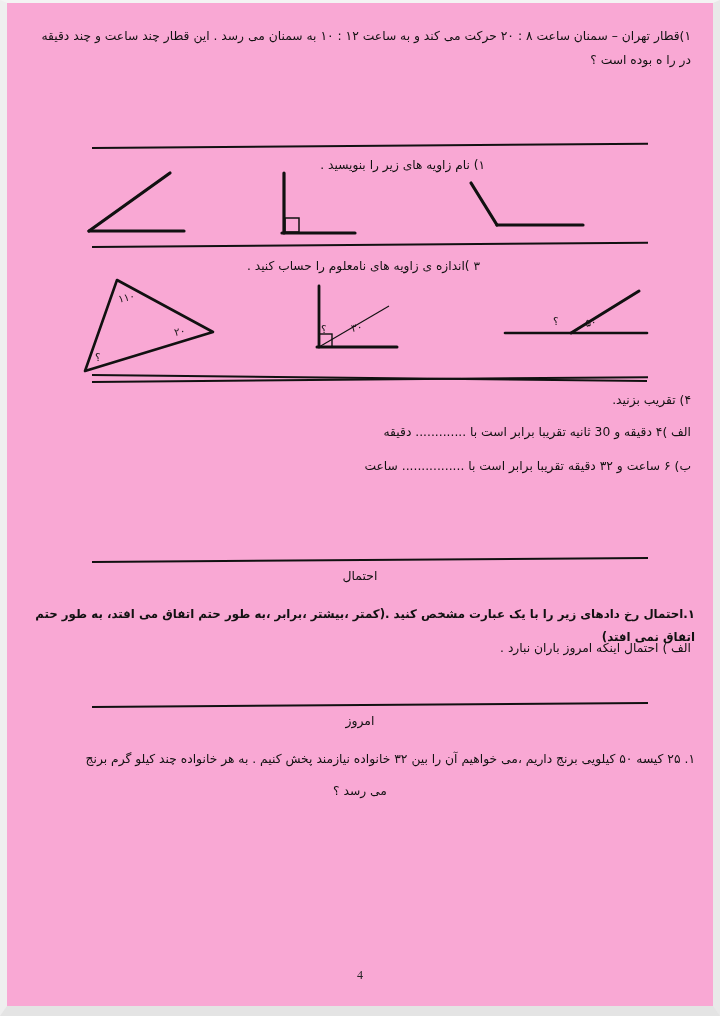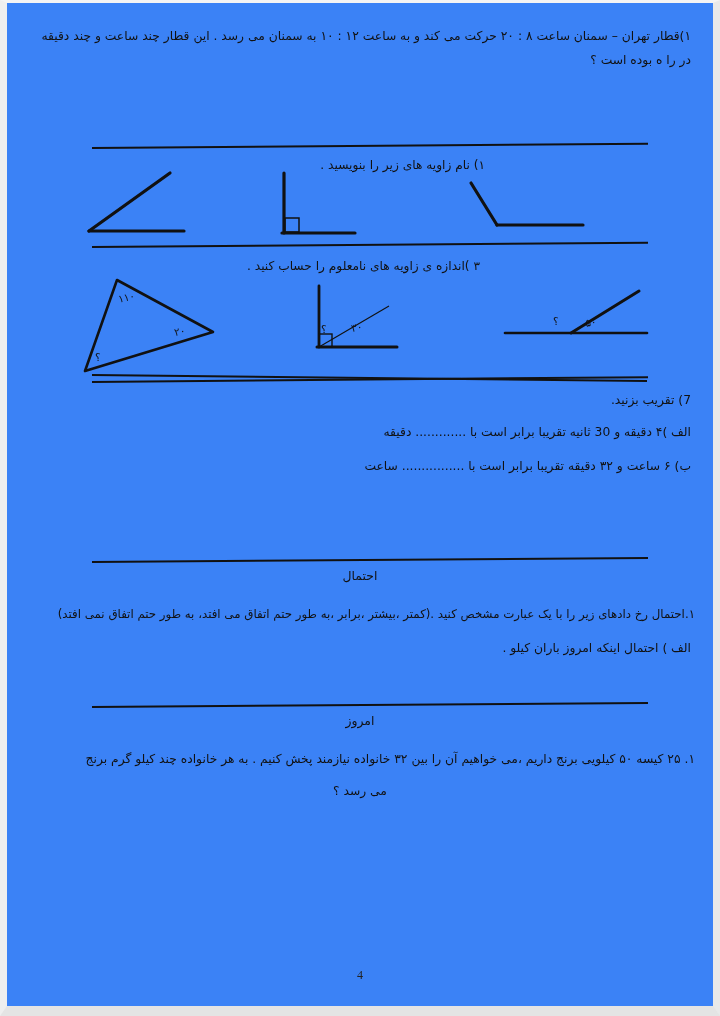--- a/index.html
+++ b/index.html
@@ -22,21 +22,21 @@
     box-sizing: border-box;
     border-left: 7px solid #efefef;
     border-right: 7px solid #e9e9e9;
     border-top: 3px solid #f4f4f4;
     border-bottom: 10px solid #e4e4e4;
     overflow: hidden;
   }
   .sheet {
     position: absolute;
     inset: 0;
-    background: #3b82f6;
+    background: #f9a8d4;
   }
 
   
   .para {
     position: absolute;
     direction: rtl;
     text-align: right;
     color: #111111;
     font-size: 12.3px;
     line-height: 1.95;
@@ -114,34 +114,34 @@
     <div class="rule" style="left:85px; width:556px; top:144px; transform: rotate(-0.45deg);"></div>
 
     <div class="q-head" style="right:228px; top:152px;">۱)  نام زاویه های زیر را بنویسید .</div>
 
     <div class="rule" style="left:85px; width:556px; top:243px; transform: rotate(-0.45deg);"></div>
 
     <div class="q-head" style="right:233px; top:253px;">۳ )اندازه ی زاویه های نامعلوم را حساب کنید .</div>
 
     <div class="rule" style="left:85px; width:556px; top:378px; transform: rotate(-0.5deg);"></div>
 
-    <div class="para" style="right:22px; left:22px; top:386px;">7) تقریب بزنید.</div>
+    <div class="para" style="right:22px; left:22px; top:386px;">۴) تقریب بزنید.</div>
 
     <div class="para" style="right:22px; left:22px; top:418px;">الف )۴ دقیقه و 30 ثانیه  تقریبا برابر است با   ............. دقیقه</div>
 
     <div class="para" style="right:22px; left:22px; top:452px;">ب)  ۶ ساعت و ۳۲  دقیقه تقریبا برابر است با   ................ ساعت</div>
 
 
     <div class="rule" style="left:85px; width:556px; top:558px; transform: rotate(-0.4deg);"></div>
 
     <div class="sec-title" style="top:565px;">احتمال</div>
 
-    <div class="para small" style="right:18px; left:18px; top:600px;">۱.احتمال رخ دادهای زیر را با یک عبارت مشخص کنید .(کمتر ،بیشتر ،برابر ،به طور حتم اتفاق می افتد، به طور حتم اتفاق نمی افتد)</div>
-
-    <div class="para" style="right:22px; left:22px; top:634px;">الف ) احتمال اینکه امروز باران کیلو .</div>
+    <div class="para small" style="right:18px; left:18px; top:600px;font-weight:bold;">۱.احتمال رخ دادهای زیر را با یک عبارت مشخص کنید .(کمتر ،بیشتر ،برابر ،به طور حتم اتفاق می افتد، به طور حتم اتفاق نمی افتد)</div>
+
+    <div class="para" style="right:22px; left:22px; top:634px;">الف ) احتمال اینکه امروز باران نبارد .</div>
 
 
     <div class="rule" style="left:85px; width:556px; top:703px; transform: rotate(-0.4deg);"></div>
 
     <div class="sec-title" style="top:710px;">امروز</div>
 
     <div class="para" style="right:18px; left:12px; top:745px;">۱.   ۲۵  کیسه ۵۰ کیلویی برنج داریم ،می خواهیم آن را بین ۳۲ خانواده نیازمند پخش کنیم . به هر خانواده چند کیلو گرم برنج</div>
 
     <div class="para" style="right:18px; left:18px; top:777px;text-align:center;">می رسد ؟</div>
 

